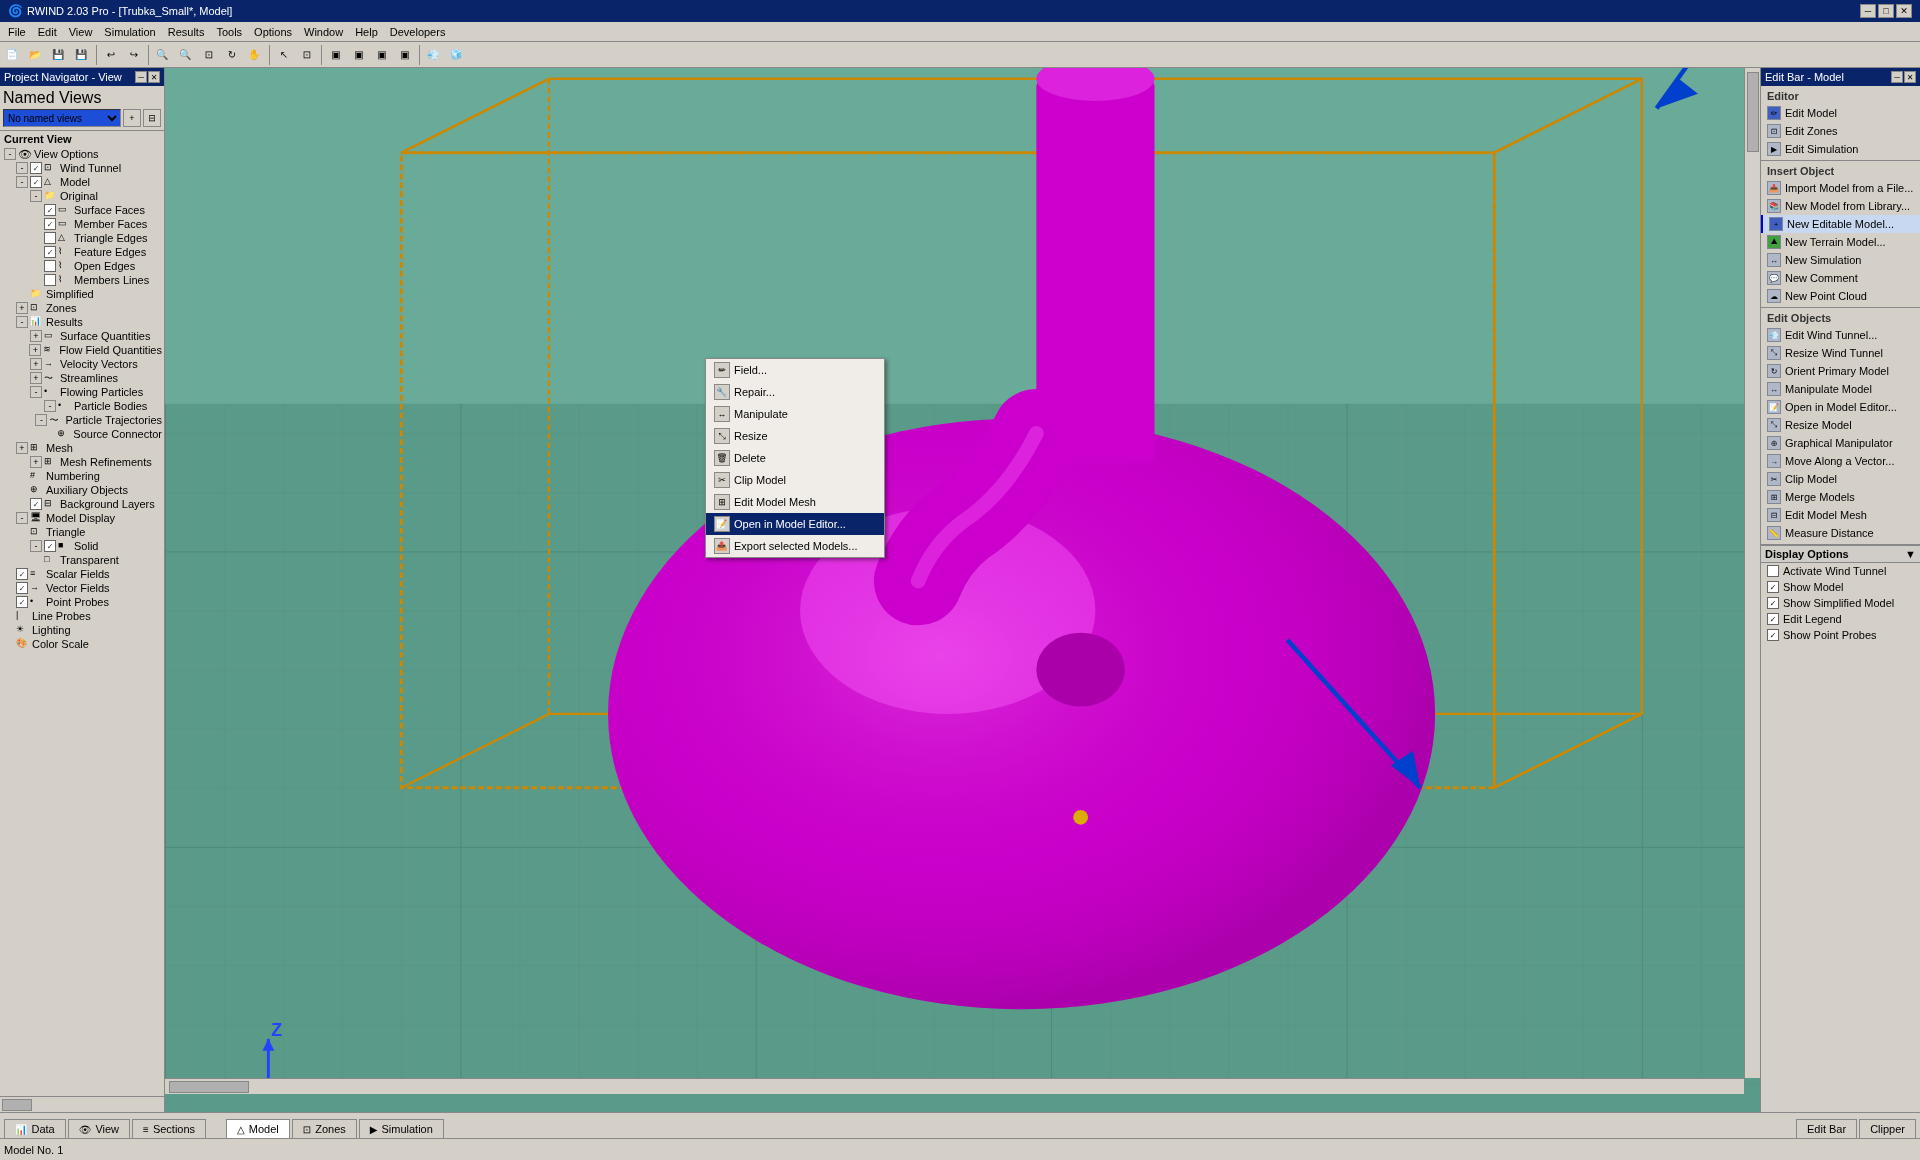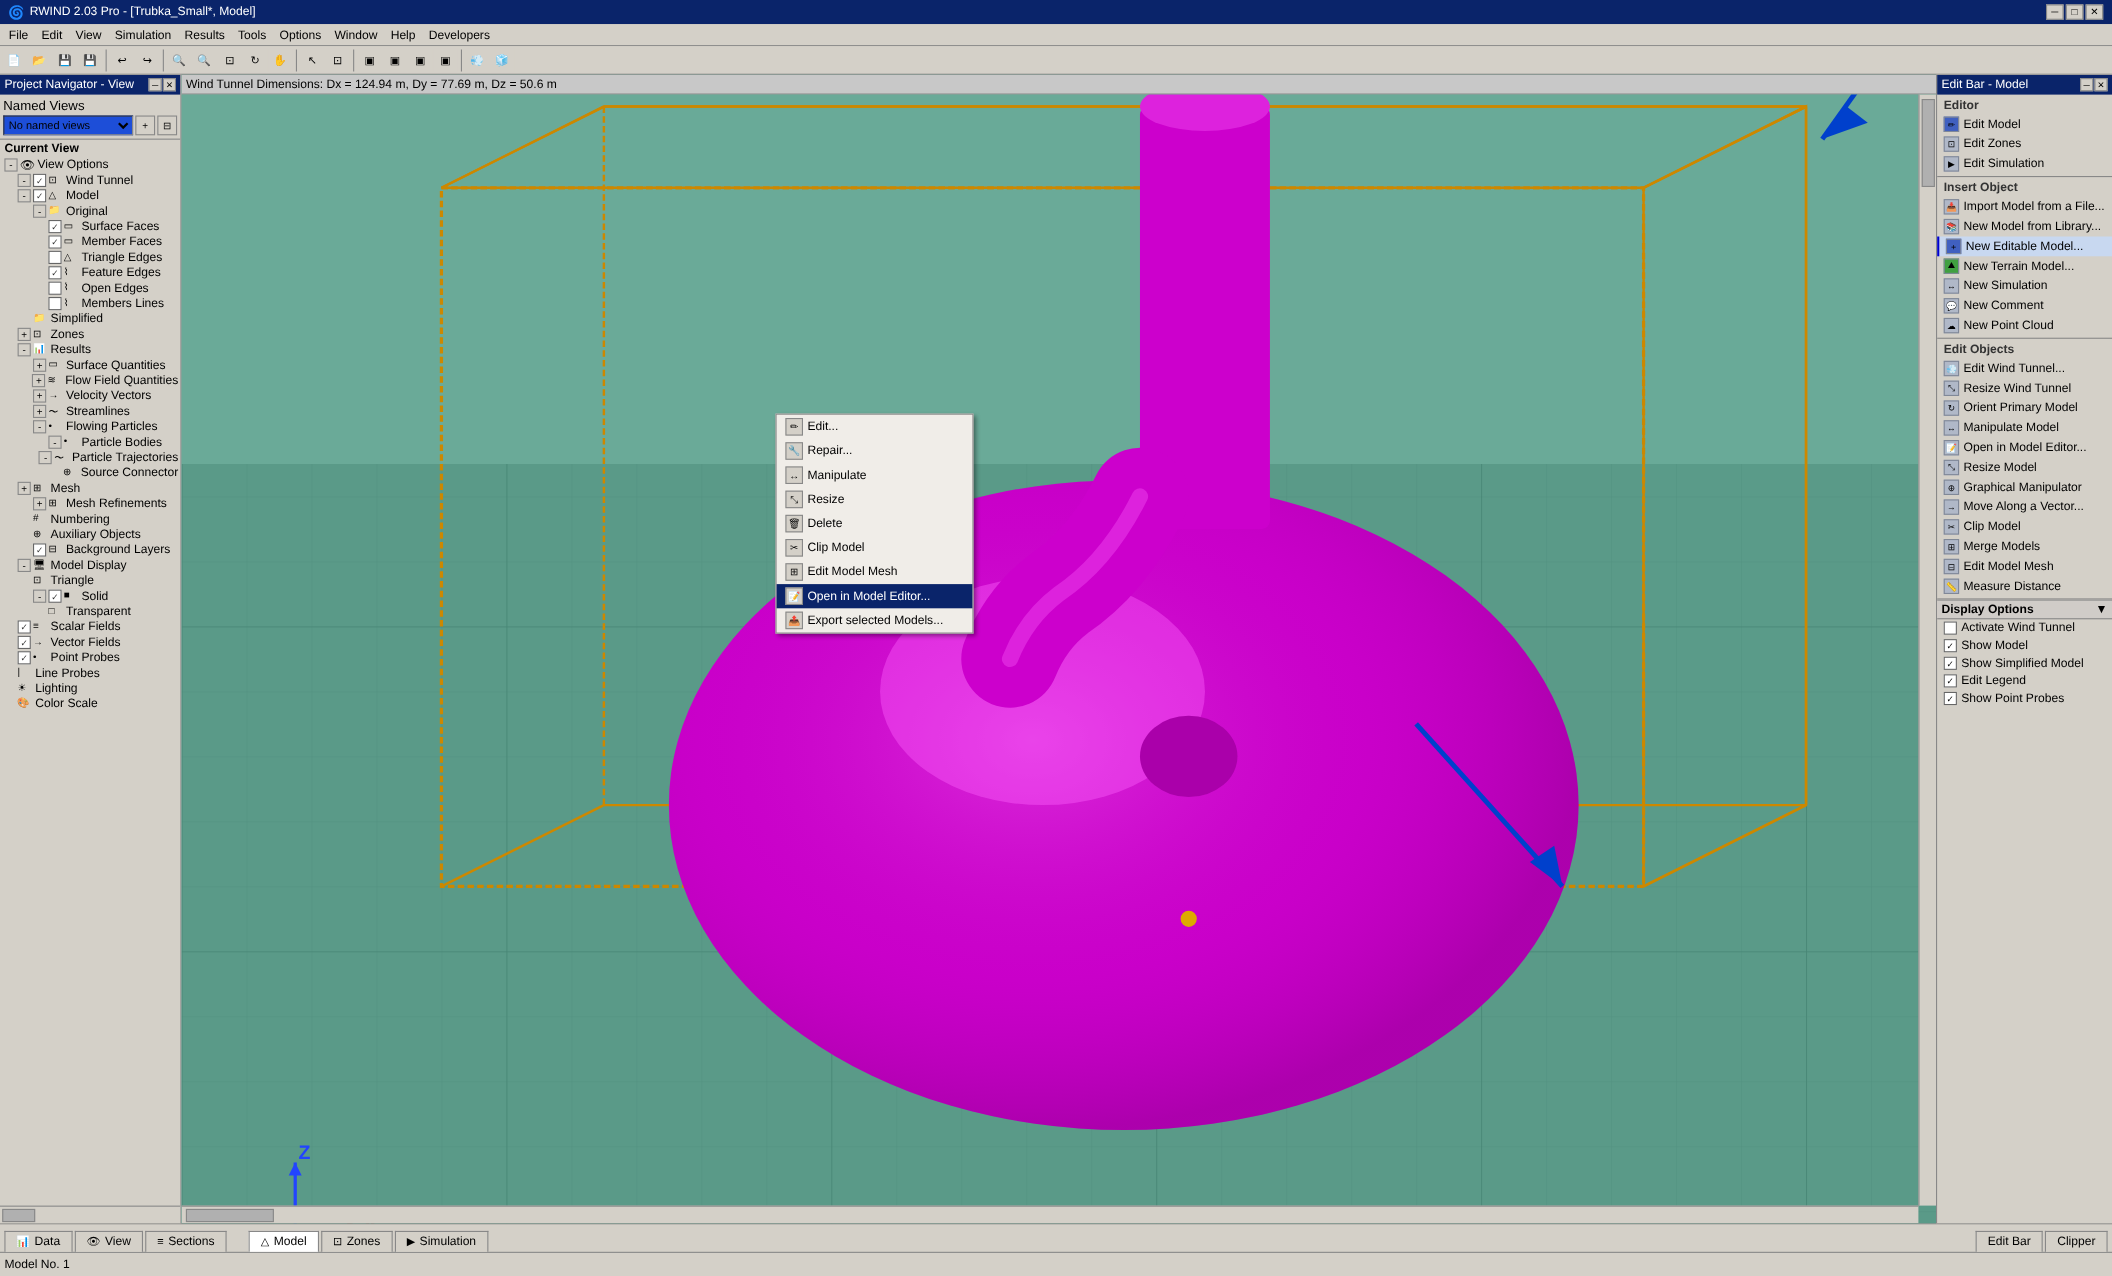--- a/index.html
+++ b/index.html
@@ -23,21 +23,21 @@
     
     .main-layout { display: flex; height: calc(1160px - 22px - 20px - 26px - 26px - 22px); }
 
     
     .left-panel { width: 165px; background: #d4d0c8; border-right: 1px solid #888; display: flex; flex-direction: column; overflow: hidden; }
     .panel-header { background: #0a246a; color: white; padding: 2px 4px; font-size: 11px; display: flex; justify-content: space-between; align-items: center; height: 18px; }
     .panel-close-btns { display: flex; gap: 1px; }
     .panel-btn { width: 12px; height: 12px; background: #d4d0c8; border: 1px solid #888; font-size: 8px; display: flex; align-items: center; justify-content: center; cursor: pointer; color: black; }
 
     .named-views { padding: 3px; border-bottom: 1px solid #888; }
-    .named-views-label { font-size: 12px; margin-bottom: 2px; }
+    .named-views-label { font-size: 16px; margin-bottom: 2px; }
     .named-views-row { display: flex; gap: 2px; align-items: center; }
     .named-views-select { flex: 1; height: 18px; font-size: 10px; border: 1px inset #888; background: #1d4ed8; }
     .named-views-icon-btn { width: 18px; height: 18px; background: #d4d0c8; border: 1px solid #888; cursor: pointer; display: flex; align-items: center; justify-content: center; font-size: 9px; }
 
     .current-view-label { padding: 2px 4px; font-size: 11px; font-weight: bold; }
     .tree-container { flex: 1; overflow-y: auto; overflow-x: hidden; font-size: 11px; }
     .tree-item { display: flex; align-items: center; padding: 1px 2px; cursor: pointer; white-space: nowrap; }
     .tree-indent { display: inline-block; }
     .tree-toggle { width: 12px; height: 12px; border: 1px solid #888; background: #d4d0c8; display: inline-flex; align-items: center; justify-content: center; font-size: 9px; cursor: pointer; margin-right: 2px; flex-shrink: 0; }
     .tree-check { width: 12px; height: 12px; border: 1px solid #666; background: white; display: inline-flex; align-items: center; justify-content: center; font-size: 8px; margin-right: 2px; flex-shrink: 0; }
@@ -415,23 +415,20 @@
         <span class="tree-label">Color Scale</span>
       </div>
     </div>
 
     <div style="height:16px; background:#d4d0c8; border-top:1px solid #888; display:flex; align-items:center;">
       <div style="width:30px; height:12px; background:#b0b0b0; border:1px solid #888; margin-left:2px;"></div>
     </div>
   </div>
 
   <div class="viewport">
-    <div class="viewport-header">
-      <span>Wind Tunnel Dimensions: Dx = 124.94 m, Dy = 77.69 m, Dz = 50.6 m</span>
-    </div>
 
     <div class="scene-3d">
 
       <svg class="model-svg" viewBox="0 0 1080 840" preserveAspectRatio="xMidYMid slice">
 
         <defs>
           <pattern id="grid" width="40" height="40" patternUnits="userSpaceOnUse">
             <path d="M 40 0 L 0 0 0 40" fill="none" stroke="#4a8878" stroke-width="0.5"></path>
           </pattern>
           <pattern id="grid2" width="200" height="200" patternUnits="userSpaceOnUse">
@@ -501,21 +498,21 @@
 
           <line x1="20" y1="30" x2="-5" y2="55" stroke="#22aa22" stroke-width="2"></line>
           <polygon points="-5,55 2,46 8,52" fill="#22aa22"></polygon>
           <text x="-16" y="66" fill="#22aa22" font-size="12" font-weight="bold">Y</text>
         </g>
       </svg>
 
       <div class="context-menu" style="left: 540px; top: 290px;">
         <div class="context-menu-item">
           <span class="context-menu-icon">✏</span>
-          <span>Edit...</span>
+          <span>Field...</span>
         </div>
         <div class="context-menu-item">
           <span class="context-menu-icon">🔧</span>
           <span>Repair...</span>
         </div>
         <div class="context-menu-item">
           <span class="context-menu-icon">↔</span>
           <span>Manipulate</span>
         </div>
         <div class="context-menu-item">

